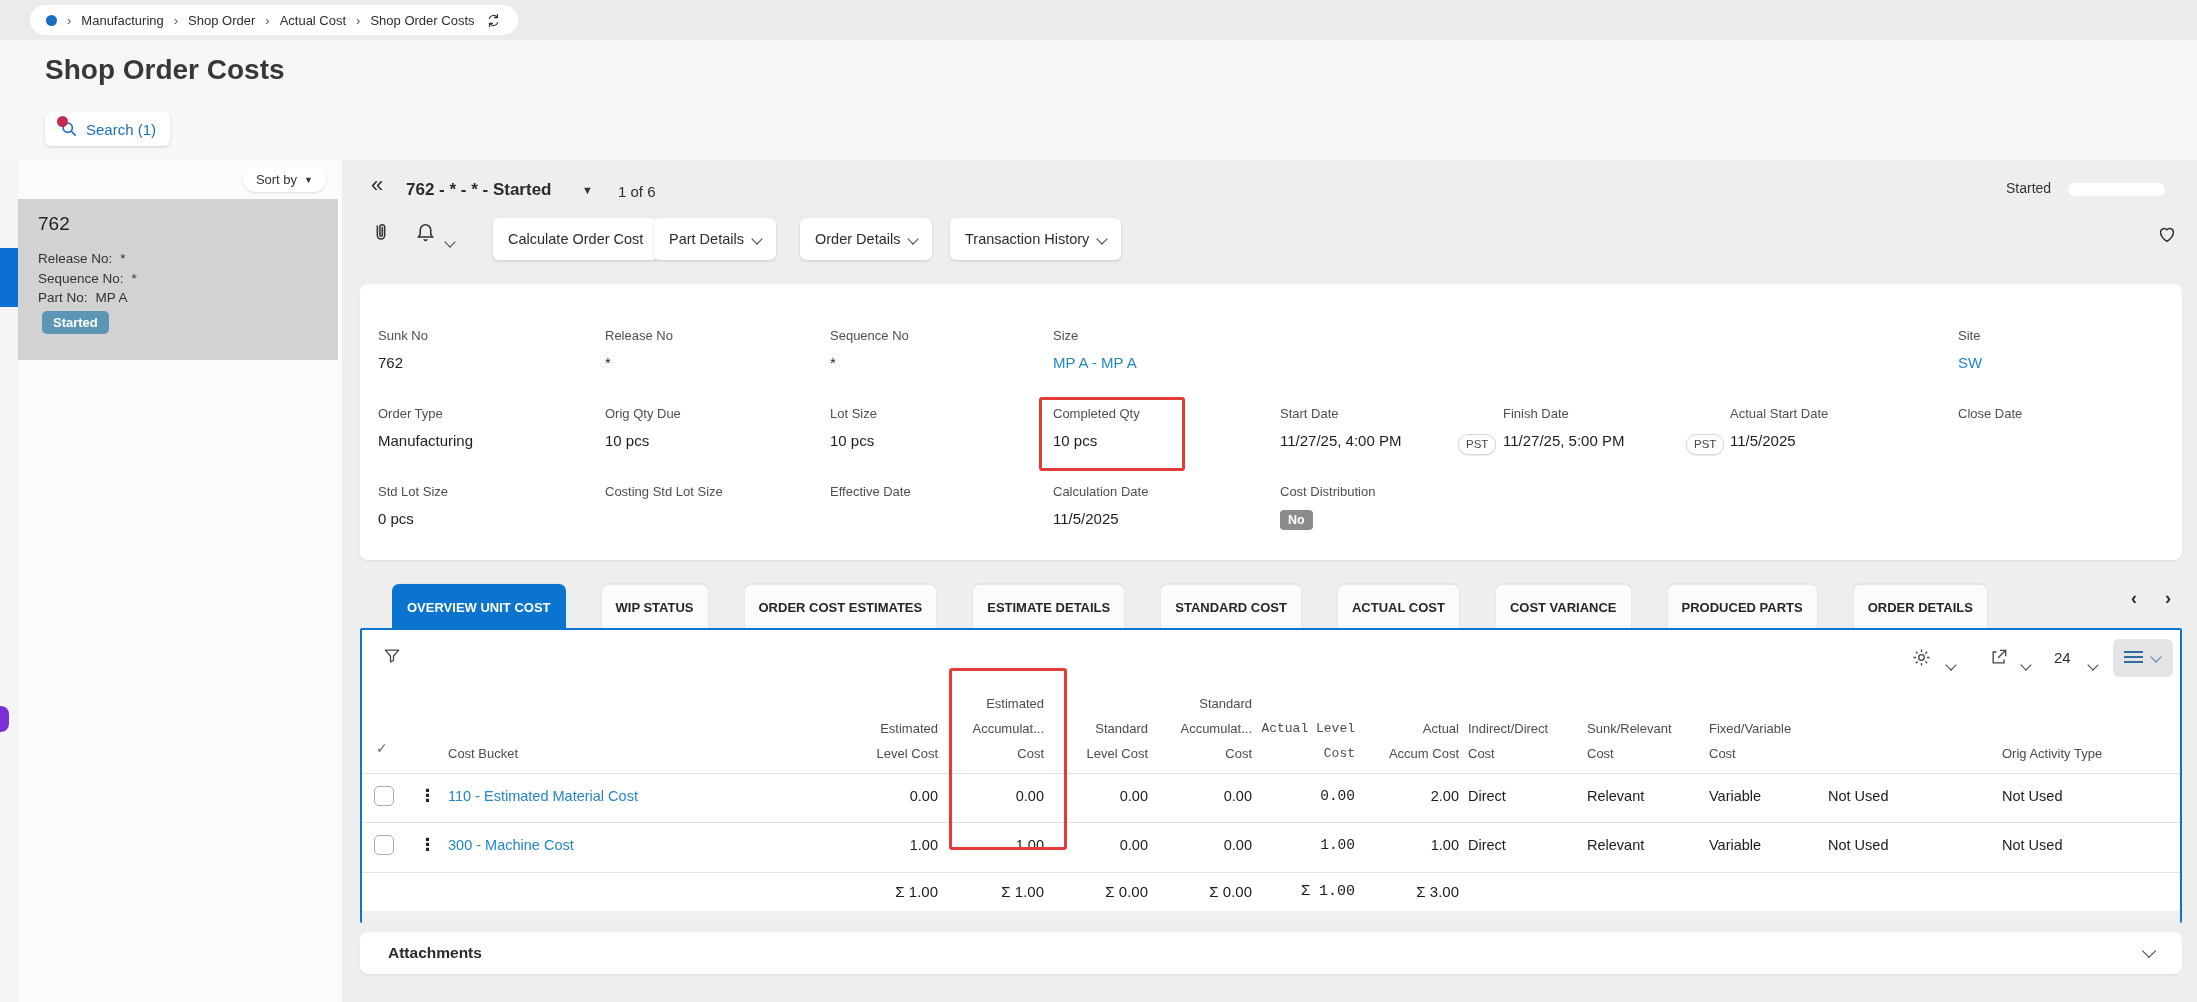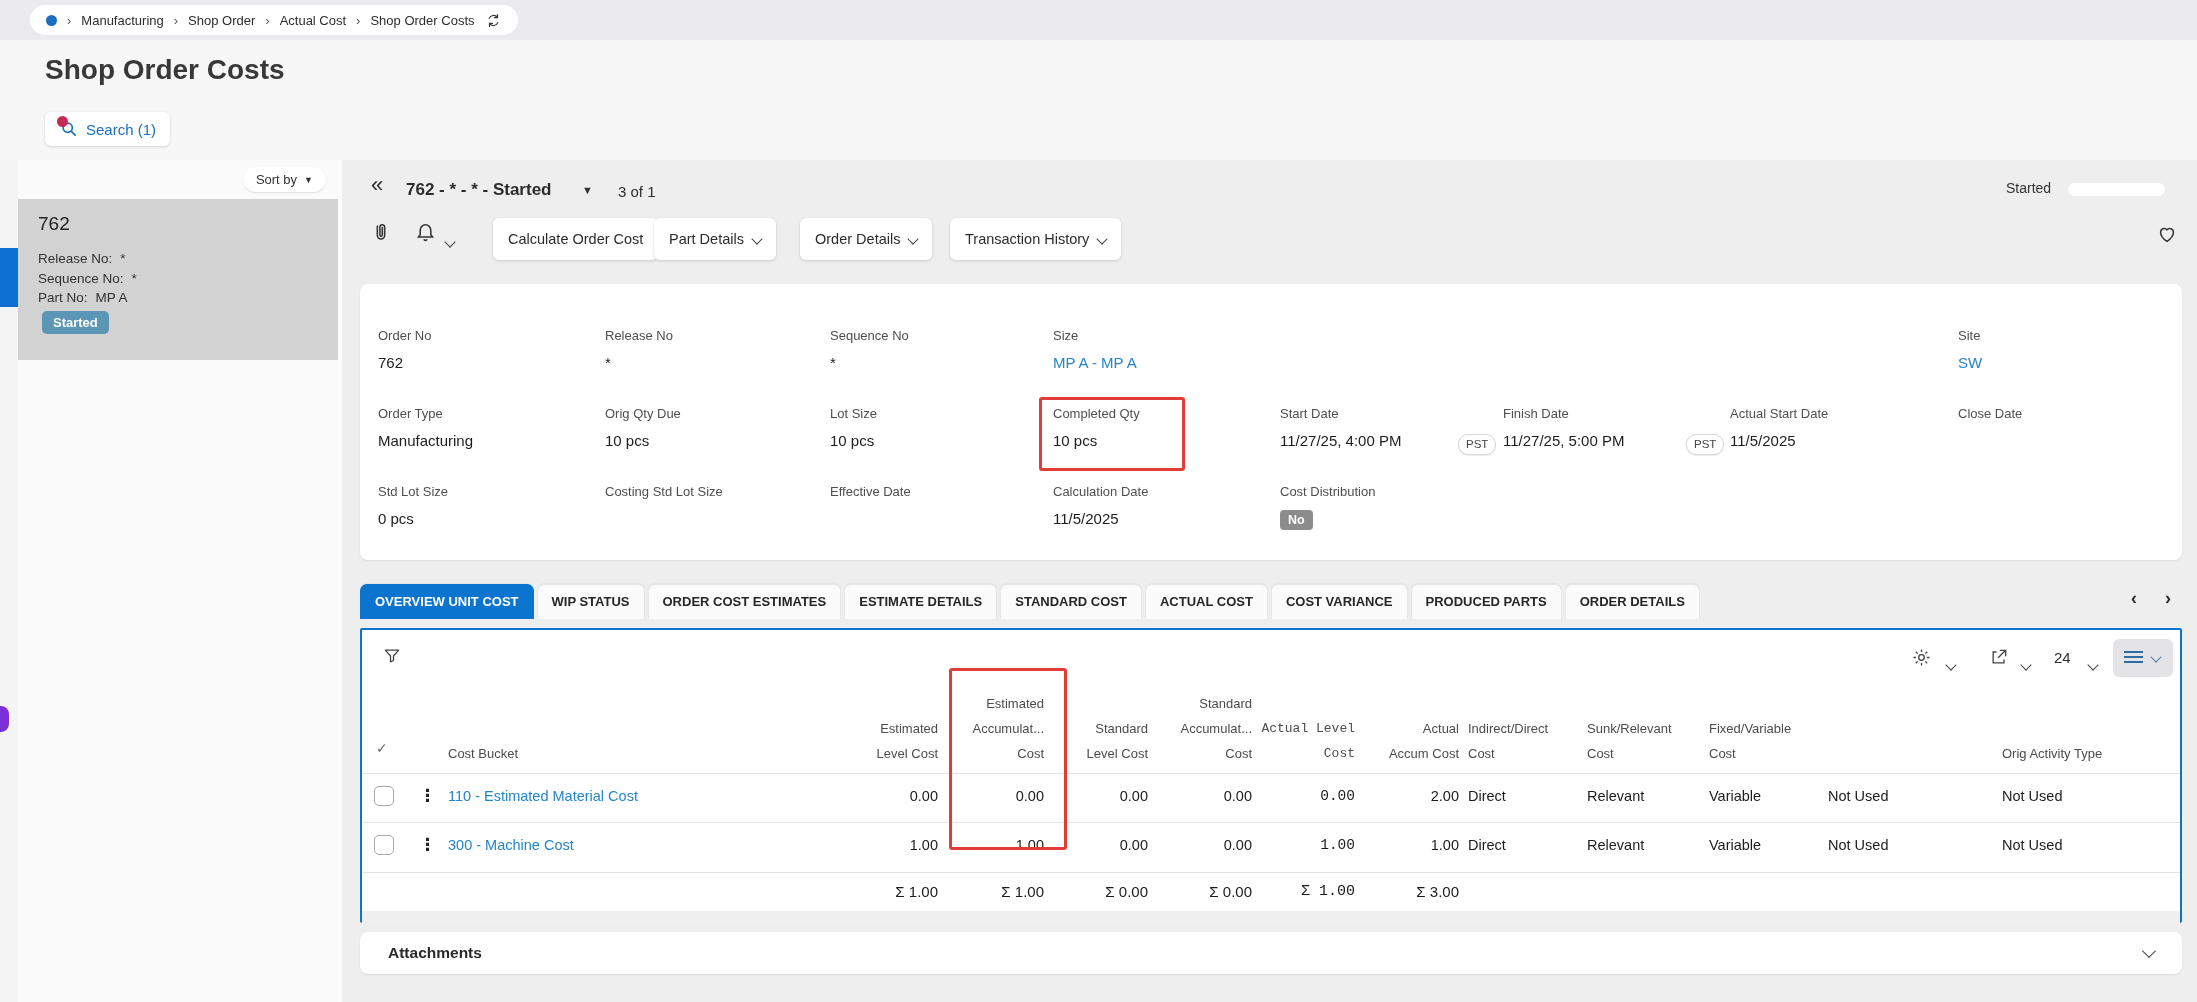--- a/index.html
+++ b/index.html
@@ -65,23 +65,23 @@
   .fc5{left:920px;} .fc6{left:1143px;} .fc7{left:1370px;} .fc8{left:1598px;}
   .pst-chip{position:absolute;top:150px;height:19px;background:#fff;border:1px solid #d7d7d7;border-radius:10px;
       font-size:11.5px;color:#444;line-height:19px;padding:0 7px;box-shadow:0 1px 1px rgba(0,0,0,.08);}
   .pst1{left:1098px;} .pst2{left:1326px;}
   .no-badge{display:inline-block;background:#8c8c8c;color:#fff;font-size:12.5px;font-weight:bold;
       border-radius:4px;padding:3px 8px;}
   .ann{position:absolute;border:3px solid #e23c39;border-radius:3px;pointer-events:none;z-index:6;}
   .ann1{left:679px;top:113px;width:140px;height:68px;}
   
   .tabs{position:absolute;left:18px;top:424px;height:34px;display:flex;gap:3px;}
-  .tab{height:34px;line-height:34px;padding:0 14px;font-size:13px;font-weight:bold;color:#262626;
+  .tab{height:34px;line-height:34px;padding:6px 14px;font-size:13px;font-weight:bold;color:#262626;
       background:#fbfbfc;border:1px solid #e7e7e8;border-bottom:none;border-radius:7px 7px 0 0;
-      box-shadow:0 -1px 1px rgba(0,0,0,.04);cursor:pointer;white-space:nowrap;}
+      box-shadow:0 -1px 1px rgba(0,0,0,.04);cursor:pointer;white-space:nowrap;margin-left:32px;}
   .tab.active{background:#0a74cf;border-color:#0a74cf;color:#fff;}
   .tab-arrow{position:absolute;top:428px;font-size:18px;font-weight:bold;color:#2b2b2b;cursor:pointer;}
   
   .panel{position:absolute;left:18px;top:468px;width:1822px;height:295px;background:#fff;
       border:2px solid #0a74cf;border-radius:2px;box-sizing:border-box;}
   .funnel-ic{position:absolute;left:20px;top:16px;cursor:pointer;}
   .tbi{position:absolute;cursor:pointer;}
   .pg-size{position:absolute;left:1692px;top:19px;font-size:15px;color:#2e2e2e;cursor:pointer;}
   .view-btn{position:absolute;left:1751px;top:9px;width:60px;height:38px;background:#e4e4e6;border-radius:6px;
       cursor:pointer;}
@@ -170,21 +170,21 @@
     </div>
   </div>
   <div class="sel-bar"></div>
   <div class="purple-marker"></div>
 
   <div class="main">
 
     <span class="collapse-ic">«</span>
     <span class="rec-title">762 - * - * - Started</span>
     <span class="rec-caret">▼</span>
-    <span class="rec-pager">3 of 1</span>
+    <span class="rec-pager">1 of 6</span>
 
     <span class="prog-label">Started</span>
     <span class="prog-track"><span class="prog-fill"></span></span>
 
     <span class="act-ic" style="left:28px;top:62px;">
       <svg width="22" height="22" viewBox="0 0 24 24" fill="none" stroke="#333" stroke-width="1.7" stroke-linecap="round">
         <path d="M8 4.5v10a4 4 0 0 0 8 0v-9a2.6 2.6 0 0 0-5.2 0v8.8a1.3 1.3 0 0 0 2.6 0V6"></path>
       </svg>
     </span>
     <span class="act-ic" style="left:72px;top:61px;">
@@ -212,21 +212,21 @@
     </div>
 
     <span class="heart-ic">
       <svg width="22" height="22" viewBox="0 0 24 24" fill="none" stroke="#333" stroke-width="1.6">
         <path d="M12 20s-7-4.6-7-10a4 4 0 0 1 7-2.6A4 4 0 0 1 19 10c0 5.4-7 10-7 10z"></path>
       </svg>
     </span>
 
     <div class="fields-card">
       <div class="field fr1 fc1">
-        <div class="lbl">Order No</div>
+        <div class="lbl">Sunk No</div>
         <div class="val">762</div>
       </div>
       <div class="field fr1 fc2">
         <div class="lbl">Release No</div>
         <div class="val">*</div>
       </div>
       <div class="field fr1 fc3">
         <div class="lbl">Sequence No</div>
         <div class="val">*</div>
       </div>

